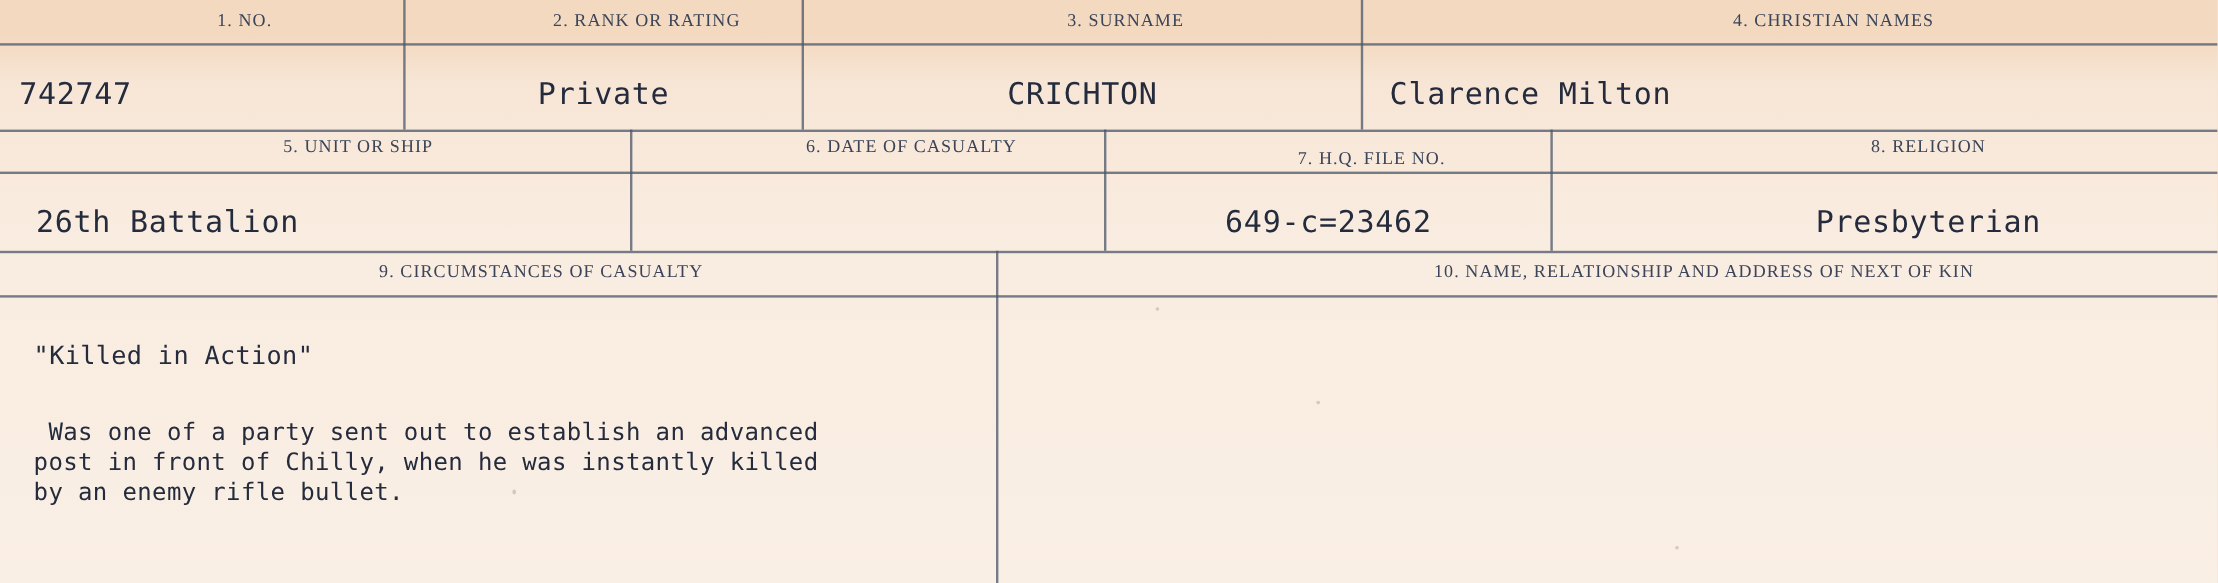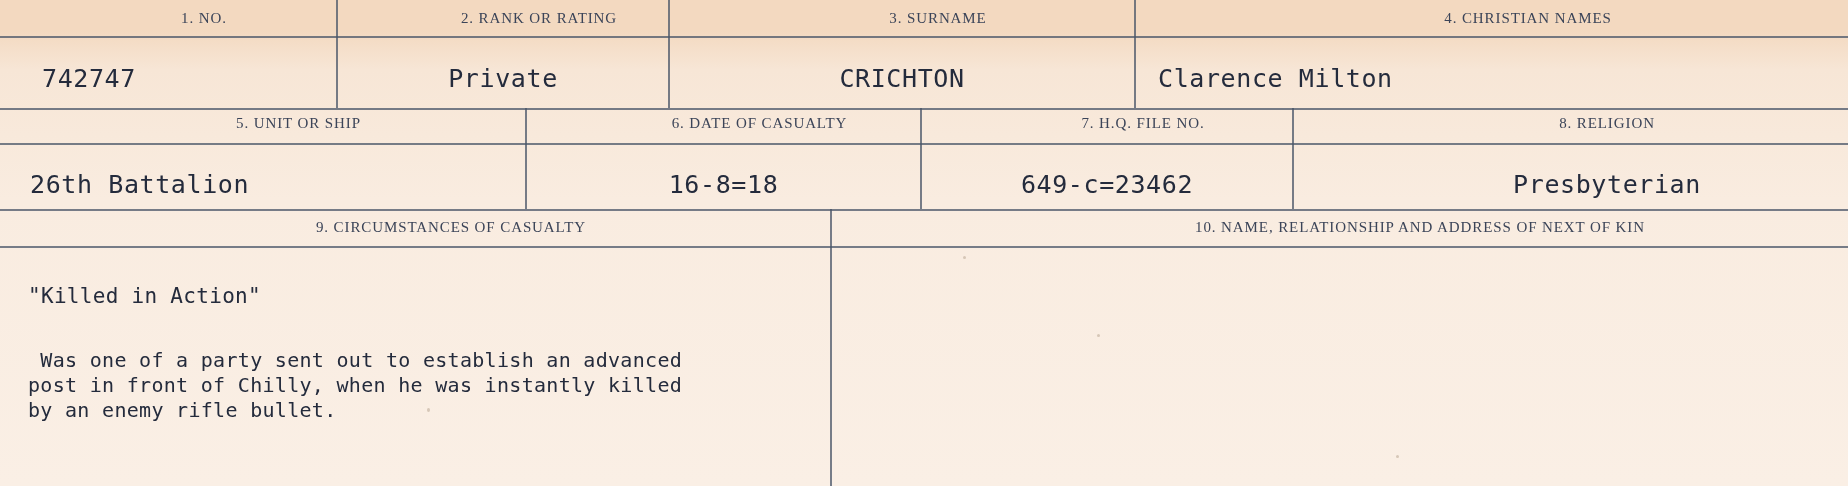--- a/index.html
+++ b/index.html
@@ -91,32 +91,31 @@
   <div class="vline" style="left:920px; top:108px;height:101px;"></div>
   <div class="vline" style="left:1292px;top:108px;height:101px;"></div>
 
   <div class="vline" style="left:830px; top:209px;height:277px;"></div>
 
   <div class="hdr-cell" style="left:0px;   top:10px; width:336px;">1. NO.</div>
   <div class="hdr-cell" style="left:338px; top:10px; width:330px;">2. RANK OR RATING</div>
   <div class="hdr-cell" style="left:670px; top:10px; width:464px;">3. SURNAME</div>
   <div class="hdr-cell" style="left:1136px;top:10px; width:712px;">4. CHRISTIAN NAMES</div>
 
-  <div class="val-cell" style="left:42px;  top:64px;text-align:right;">742747</div>
+  <div class="val-cell" style="left:16px;  top:64px;text-align:right;">742747</div>
   <div class="val-cell val-center" style="left:338px; top:64px; width:330px;">Private</div>
   <div class="val-cell val-center" style="left:670px; top:64px; width:464px;">CRICHTON</div>
   <div class="val-cell" style="left:1158px;top:64px;">Clarence Milton</div>
 
   <div class="hdr-cell" style="left:0px;   top:115px; width:525px;">5. UNIT OR SHIP</div>
   <div class="hdr-cell" style="left:527px; top:115px; width:393px;">6. DATE OF CASUALTY</div>
-  <div class="hdr-cell" style="left:922px; top:115px; width:370px;">7. H.Q. FILE NO.</div>
+  <div class="hdr-cell" style="left:922px; top:125px; width:370px;">7. H.Q. FILE NO.</div>
   <div class="hdr-cell" style="left:1294px;top:115px; width:554px;">8. RELIGION</div>
 
   <div class="val-cell" style="left:30px;  top:170px;">26th Battalion</div>
-  <div class="val-cell val-center" style="left:527px; top:170px; width:393px;">16-8=18</div>
   <div class="val-cell val-center" style="left:922px; top:170px; width:370px;">649-c=23462</div>
   <div class="val-cell val-center" style="left:1294px;top:170px; width:530px;padding-left:48px;">Presbyterian</div>
 
   <div class="hdr-cell" style="left:0px;   top:219px; width:830px;">9. CIRCUMSTANCES OF CASUALTY</div>
   <div class="hdr-cell" style="left:832px; top:219px; width:1104px;">10. NAME, RELATIONSHIP AND ADDRESS OF NEXT OF KIN</div>
 
   <div class="body-text" style="left:28px; top:284px; font-size:21px;">"Killed in Action"</div>
   <div class="body-text" style="left:28px; top:348px;"> Was one of a party sent out to establish an advanced
 post in front of Chilly, when he was instantly killed
 by an enemy rifle bullet.</div>

